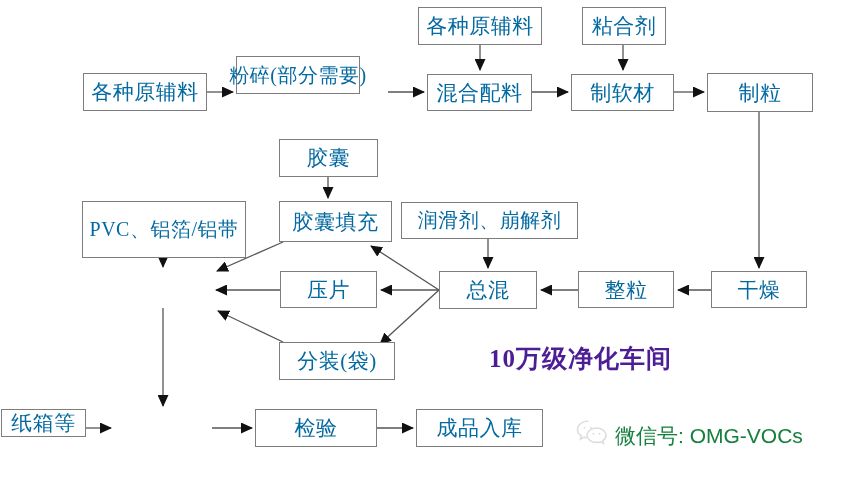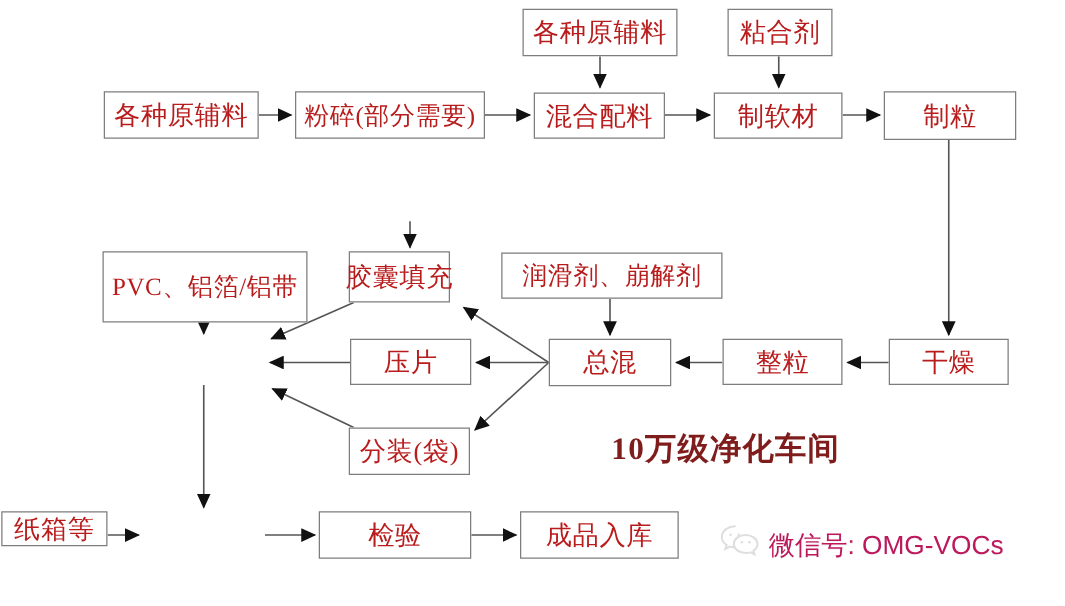--- a/index.html
+++ b/index.html
@@ -10,44 +10,44 @@
     font-family: "Liberation Serif", "DejaVu Serif", serif;
     overflow: hidden;
   }
   #canvas { position: absolute; left: 0; top: 0; width: 852px; height: 485px; }
   svg.wires { position: absolute; left: 0; top: 0; z-index: 1; }
   .node {
     position: absolute;
     z-index: 2;
     background: #ffffff;
     border: 1px solid #7d7d7d;
-    color: #b91c1c;
+    color: #0369a1;
     font-size: 21px;
     display: flex;
     align-items: center;
     justify-content: center;
     white-space: nowrap;
     letter-spacing: 0.5px;
   }
   .node.small-pad { font-size: 20px; }
   .floor-label {
     position: absolute;
     z-index: 2;
-    color: #7f1d1d;
+    color: #4c1d95;
     font-weight: bold;
     font-size: 25px;
     letter-spacing: 1px;
   }
   .watermark {
     position: absolute;
     z-index: 2;
     display: flex;
     align-items: center;
     gap: 6px;
-    color: #be185d;
+    color: #15803d;
     font-size: 21px;
     font-family: "Liberation Sans", "DejaVu Sans", sans-serif;
     text-shadow: 0 1px 0 #f4f4f4;
   }
   .watermark .wm-icon { flex: 0 0 auto; }
 </style>
 </head>
 <body>
 
 <div id="canvas">
@@ -90,32 +90,33 @@
 
       <line x1="86" y1="428" x2="111" y2="428" marker-end="url(#ah)"></line>
       <line x1="212" y1="428" x2="252" y2="428" marker-end="url(#ah)"></line>
       <line x1="377" y1="428" x2="413" y2="428" marker-end="url(#ah)"></line>
     </g>
   </svg>
 
   <div class="node" style="left:418px;top:7px;width:124px;height:38px">各种原辅料</div>
   <div class="node" style="left:582px;top:7px;width:84px;height:38px">粘合剂</div>
   <div class="node" style="left:83px;top:73px;width:124px;height:38px">各种原辅料</div>
-  <div class="node small-pad" style="left:236px;top:73px;width:152px;height:38px">粉碎(部分需要)</div>
+  <div class="node small-pad" style="left:236px;top:56px;width:124px;height:38px">粉碎(部分需要)</div>
   <div class="node" style="left:427px;top:74px;width:105px;height:37px">混合配料</div>
   <div class="node" style="left:571px;top:74px;width:103px;height:37px">制软材</div>
   <div class="node" style="left:707px;top:73px;width:106px;height:39px">制粒</div>
-  <div class="node" style="left:279px;top:201px;width:81px;height:41px">胶囊填充</div>
+  <div class="node" style="left:279px;top:139px;width:99px;height:38px">胶囊</div>
+  <div class="node" style="left:279px;top:201px;width:113px;height:41px">胶囊填充</div>
   <div class="node small-pad" style="left:82px;top:201px;width:164px;height:57px">PVC、铝箔/铝带</div>
   <div class="node small-pad" style="left:401px;top:202px;width:177px;height:37px">润滑剂、崩解剂</div>
   <div class="node" style="left:280px;top:271px;width:97px;height:37px">压片</div>
   <div class="node" style="left:439px;top:271px;width:98px;height:38px">总混</div>
   <div class="node" style="left:578px;top:271px;width:96px;height:37px">整粒</div>
   <div class="node" style="left:711px;top:271px;width:96px;height:37px">干燥</div>
-  <div class="node" style="left:279px;top:342px;width:97px;height:38px">分装(袋)</div>
+  <div class="node" style="left:279px;top:342px;width:116px;height:38px">分装(袋)</div>
   <div class="node" style="left:1px;top:409px;width:85px;height:28px">纸箱等</div>
   <div class="node" style="left:255px;top:409px;width:122px;height:38px">检验</div>
   <div class="node" style="left:416px;top:409px;width:127px;height:38px">成品入库</div>
 
   <div class="floor-label" style="left:489px;top:342px">10万级净化车间</div>
 
   <div class="watermark" style="left:575px;top:418px">
     <span class="wm-icon">
       <svg width="34" height="30" viewBox="0 0 34 30" fill="none" stroke="#dedede" stroke-width="1.6">
         <path d="M13.5 3 C7.2 3 2.5 6.9 2.5 11.5 c0 2.6 1.5 4.9 3.8 6.4 l-1 3.3 3.6-1.9 c1 .3 2 .4 3.1 .4"></path>

